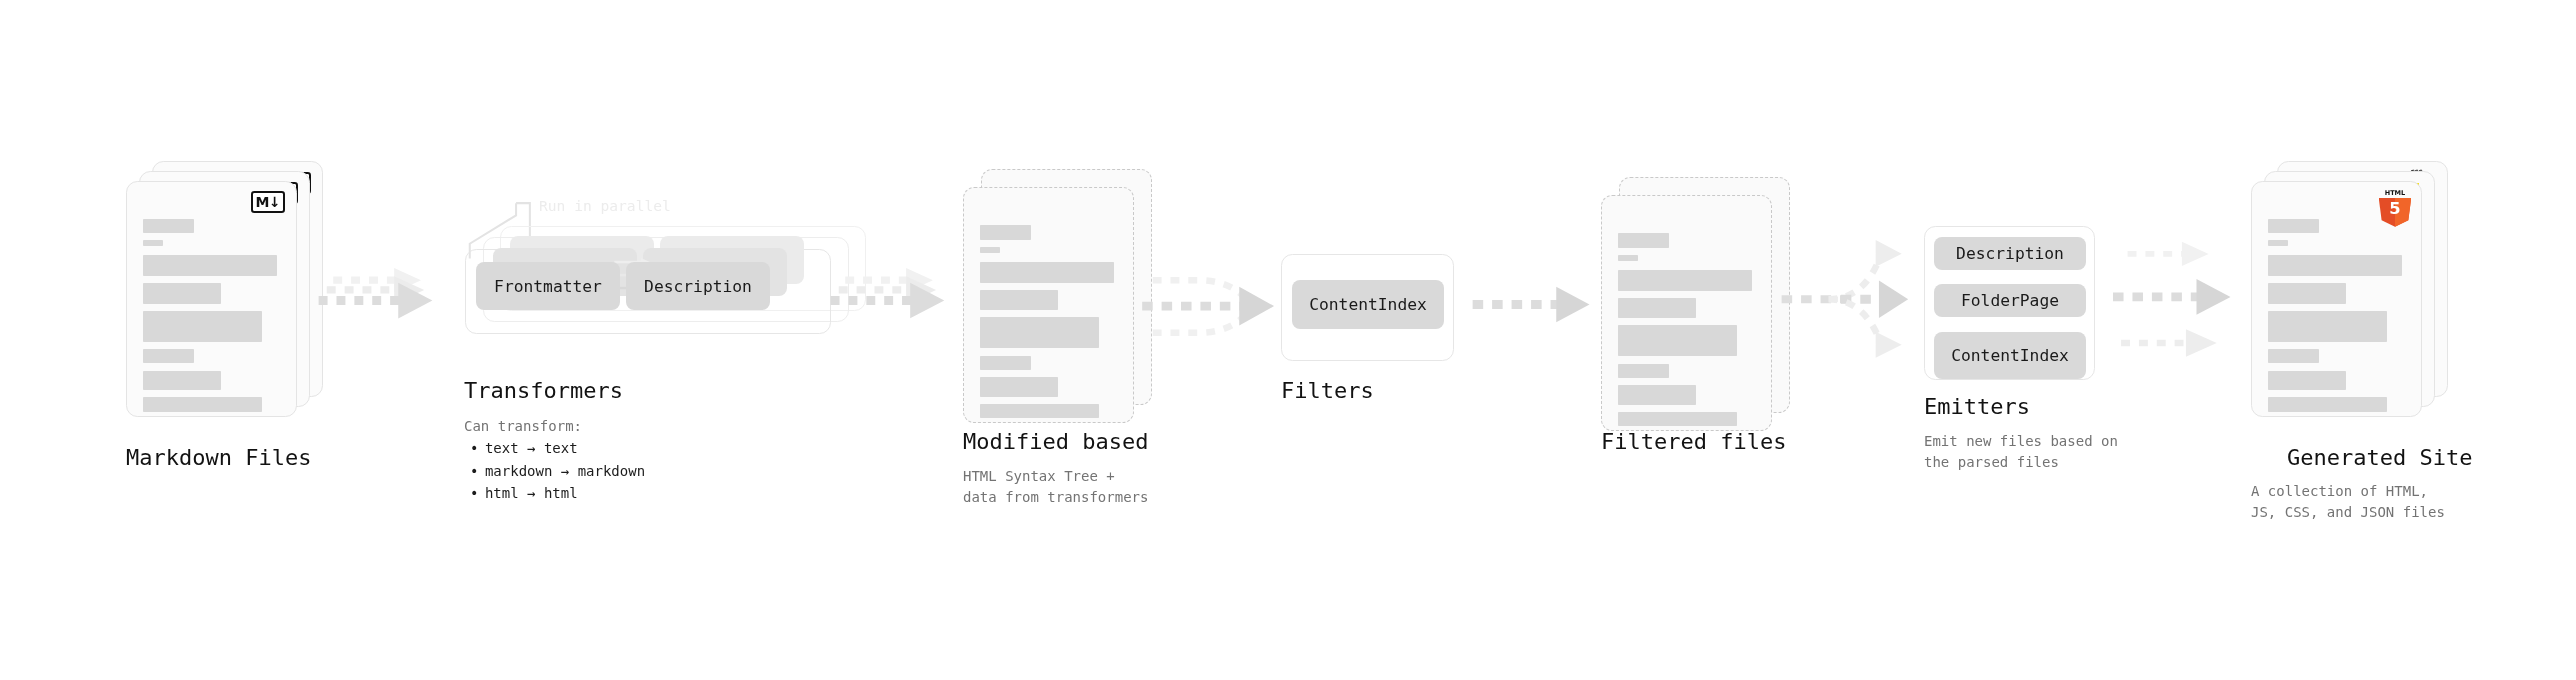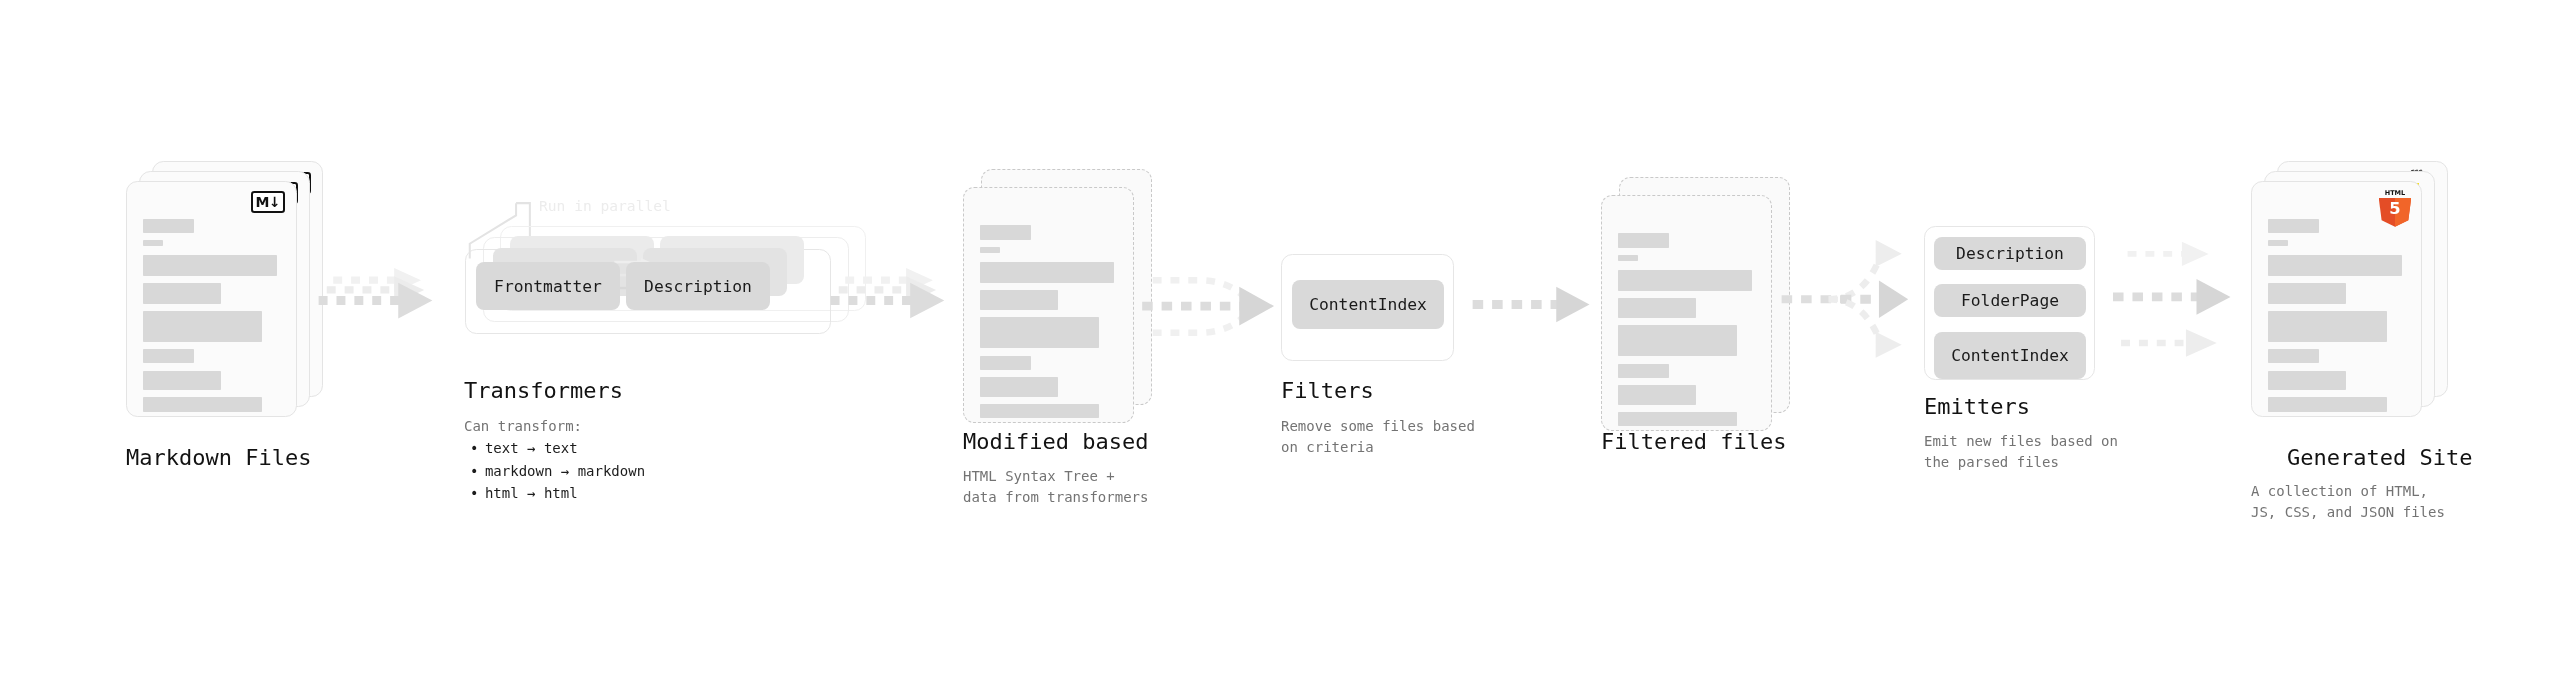--- a/index.html
+++ b/index.html
@@ -233,22 +233,20 @@
       <path d="M 18 25 L 75 25 Q 118 25 140 56" stroke="#f0f0f0" stroke-width="8" stroke-dasharray="11 11"></path>
       <path d="M 18 90 L 75 90 Q 118 90 140 59" stroke="#f0f0f0" stroke-width="8" stroke-dasharray="11 11"></path>
       <line x1="5" y1="57" x2="130" y2="57" stroke="#dcdcdc" stroke-width="11" stroke-dasharray="13 11"></line>
       <polygon points="125,33 168,57 125,81" fill="#d6d6d6"></polygon>
     </g>
   </svg>
 
   <div class="group-box" style="left:1281px; top:254px; width:173px; height:107px;"></div>
   <div class="chip" style="left:1292px; top:280px; width:152px; height:49px;">ContentIndex</div>
   <div class="title" style="left:1281px; top:378px;">Filters</div>
-  <div class="sub" style="left:1281px; top:416px;">Remove some files based
-on criteria</div>
 
   <svg style="left:1471px; top:280px; width:138px; height:49px;" viewBox="0 0 170 60" width="138" height="49">
     <g fill="none">
       <line x1="2" y1="30" x2="110" y2="30" stroke="#dcdcdc" stroke-width="11" stroke-dasharray="13 11"></line>
       <polygon points="105,8 146,30 105,52" fill="#d6d6d6"></polygon>
     </g>
   </svg>
 
   <div class="doc-stack" style="left:1601px; top:177px;">
     <div class="doc-card dashed" style="left:18px; top:0px;"></div>

